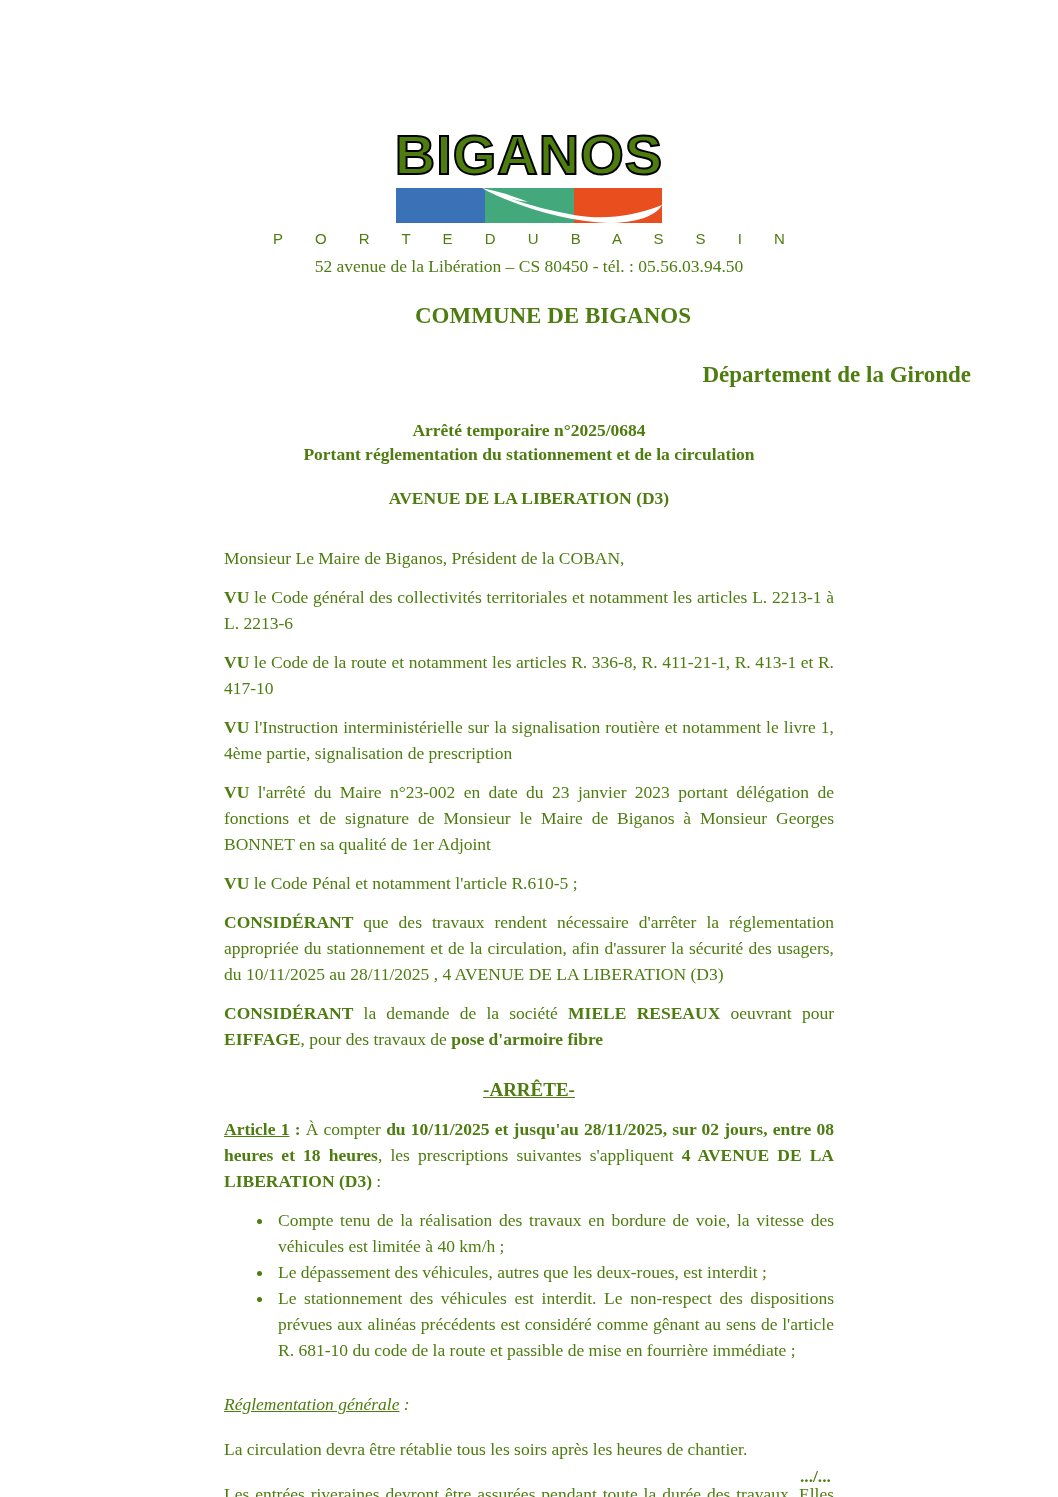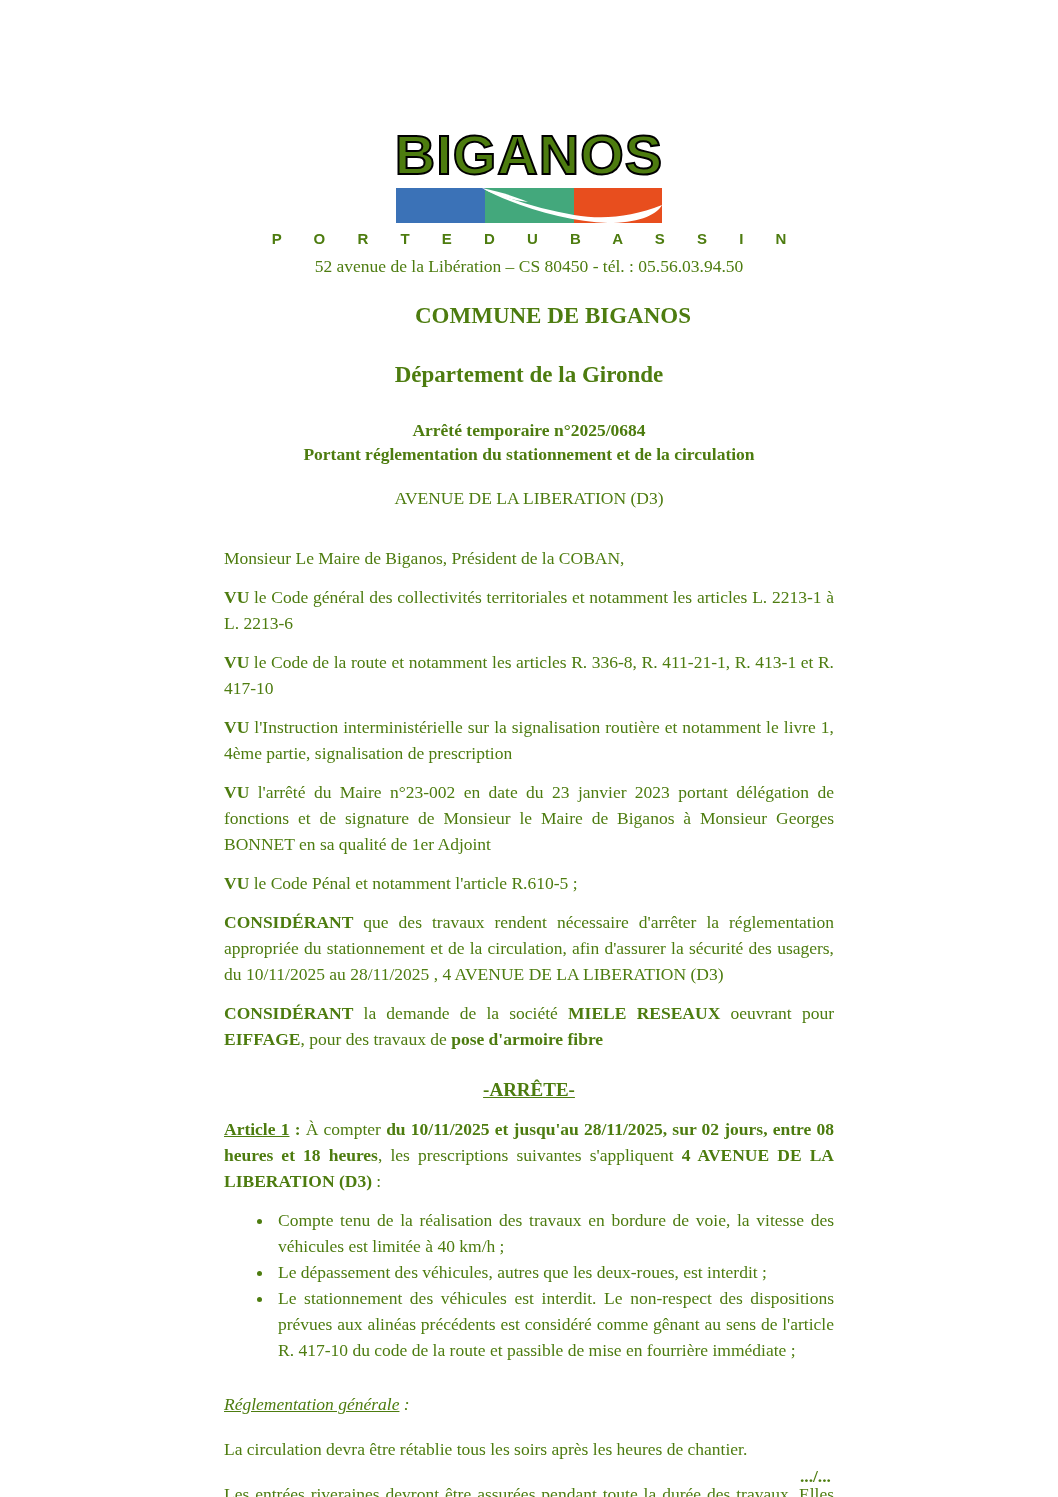--- a/index.html
+++ b/index.html
@@ -20,31 +20,31 @@
     font-weight: bold;
     font-size: 56px;
     line-height: 58px;
     letter-spacing: 1px;
     -webkit-text-stroke: 2px #000000;
   }
   .logo-band { display: block; margin: 4px auto 0; }
   .logo-subtitle {
     font-family: "Liberation Sans", sans-serif;
     font-size: 15px;
-    font-weight: 700;
+    font-weight: 400;
     letter-spacing: 9px;
     word-spacing: 10px;
     margin-top: 7px;
     text-indent: 9px; 
   }
   .address { font-size: 17.5px; margin-top: 9px; }
   .commune { font-size: 23px; font-weight: bold; margin: 26px 0 0; padding-left: 48px; }
-  .departement { font-size: 23px; font-weight: bold; margin: 33px 0 0; }
+  .departement { font-size: 23px; font-weight: bold; margin: 33px 0 0; text-align: right; }
   .arrete-title { font-size: 17.5px; font-weight: bold; line-height: 24px; margin-top: 30px; }
-  .street { font-size: 17.5px; font-weight: normal; margin-top: 22px; }
+  .street { font-size: 17.5px; font-weight: bold; margin-top: 22px; }
   
   .doc-body {
     padding: 0 137px;
     margin-top: 36px;
     font-size: 17.5px;
     line-height: 26px;
     text-align: justify;
   }
   .doc-body p { margin: 13px 0 0; }
   .doc-body p:first-child { margin-top: 0; }
@@ -108,21 +108,21 @@
 
     <h3 class="arrete-heading">
       <span class="u">-ARRÊTE-</span>
     </h3>
 
     <p><span style="font-weight: bold; text-decoration: underline;">Article 1</span><span style="font-weight: bold;"> : </span><span>À compter </span><span style="font-weight: bold;">du 10/11/2025 et jusqu'au 28/11/2025, sur 02 jours, entre 08 heures et 18 heures</span><span>, les prescriptions suivantes s'appliquent </span><span style="font-weight: bold;">4 AVENUE DE LA LIBERATION (D3)</span><span> :</span></p>
 
     <ul class="prescriptions">
       <li>Compte tenu de la réalisation des travaux en bordure de voie, la vitesse des véhicules est limitée à 40 km/h ;</li>
       <li>Le dépassement des véhicules, autres que les deux-roues, est interdit ;</li>
-      <li>Le stationnement des véhicules est interdit. Le non-respect des dispositions prévues aux alinéas précédents est considéré comme gênant au sens de l'article R. 417-10 du code de la route et passible de mise en fourrière immédiate ;</li>
+      <li>Le stationnement des véhicules est interdit. Le non-respect des dispositions prévues aux alinéas précédents est considéré comme gênant au sens de l'article R. 681-10 du code de la route et passible de mise en fourrière immédiate ;</li>
     </ul>
 
     <p class="reglementation"><span style="font-style: italic; text-decoration: underline;">Réglementation générale</span><span style="font-style: italic;"> :</span></p>
 
     <p class="sp-md">La circulation devra être rétablie tous les soirs après les heures de chantier.</p>
     <p class="sp-md">Les entrées riveraines devront être assurées pendant toute la durée des travaux. Elles devront être réfectionnées provisoirement chaque soir pendant toute la durée des travaux. L’entreprise devra informer au préalable les riverains impactés par une reprise de revêtement de leurs accès.</p>
     <p class="sp-md">Les cheminements piétons, modes doux et cycles devront être maintenus, aucun engin de chantier ne devra les encombrer. En cas d’impossibilité technique, des déviations devront être mises en place conformément à la réglementation en vigueur.</p>
   </main>
 
   <div class="continuation">.../...</div>

